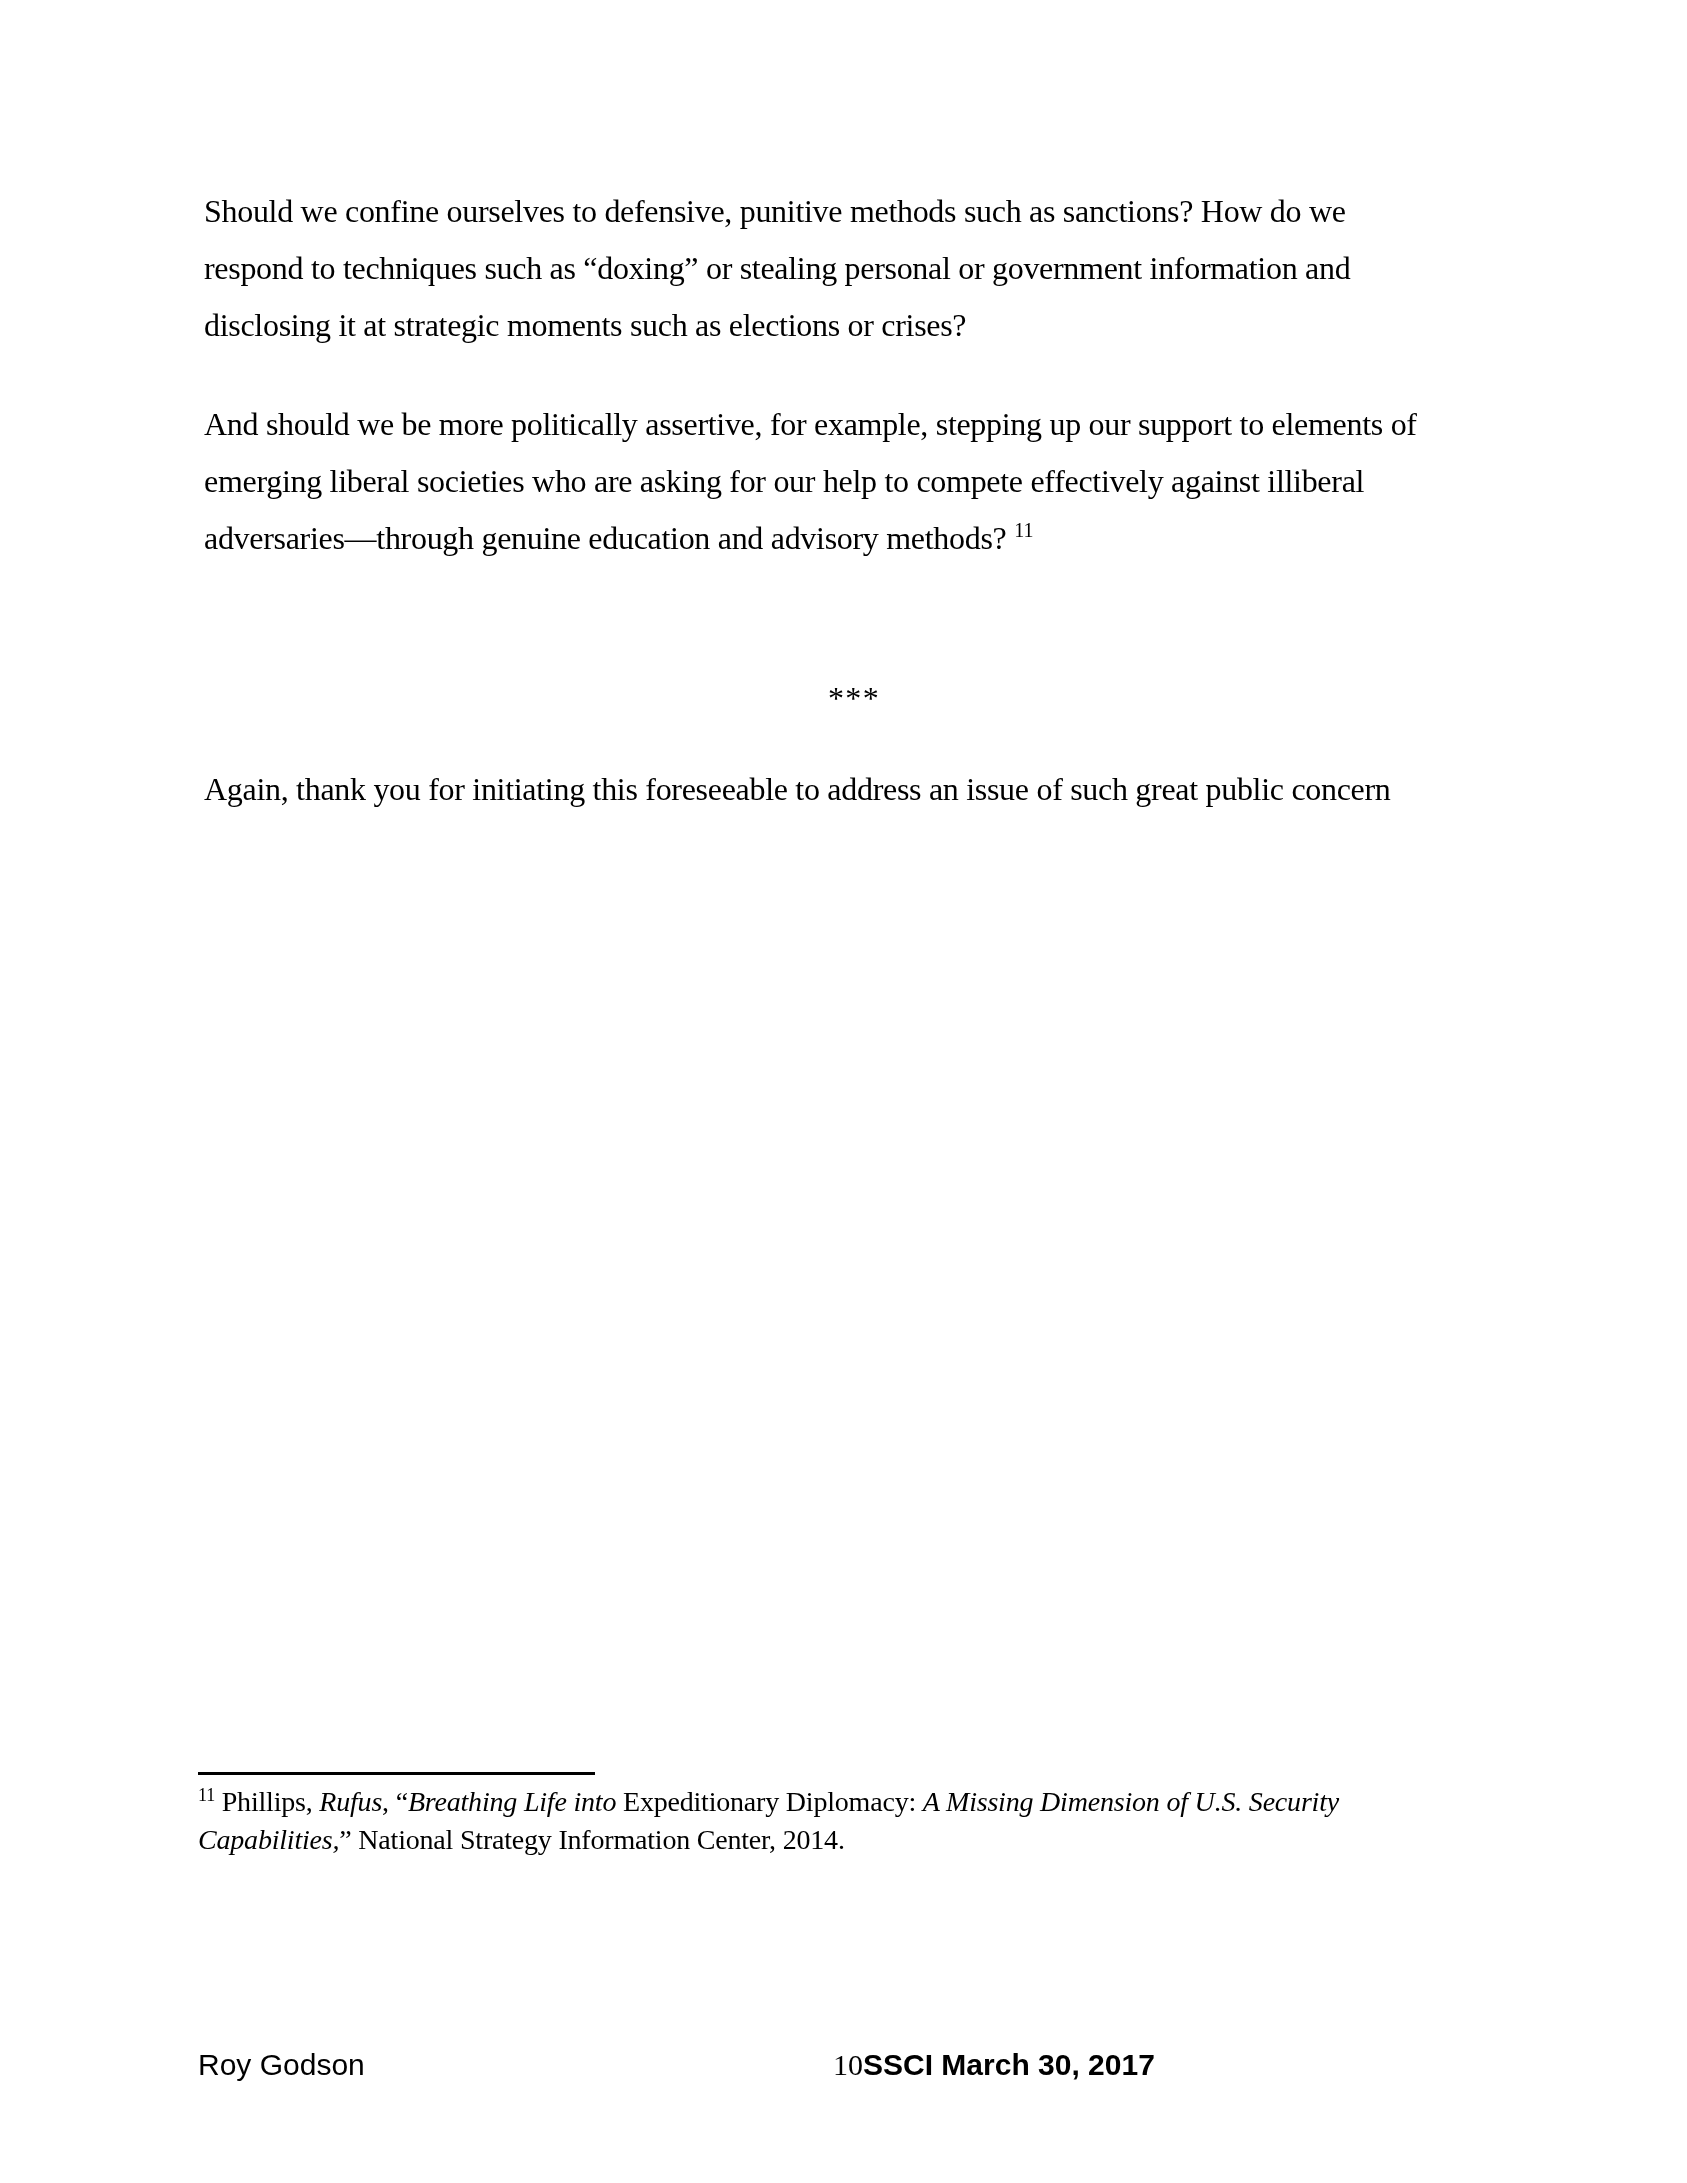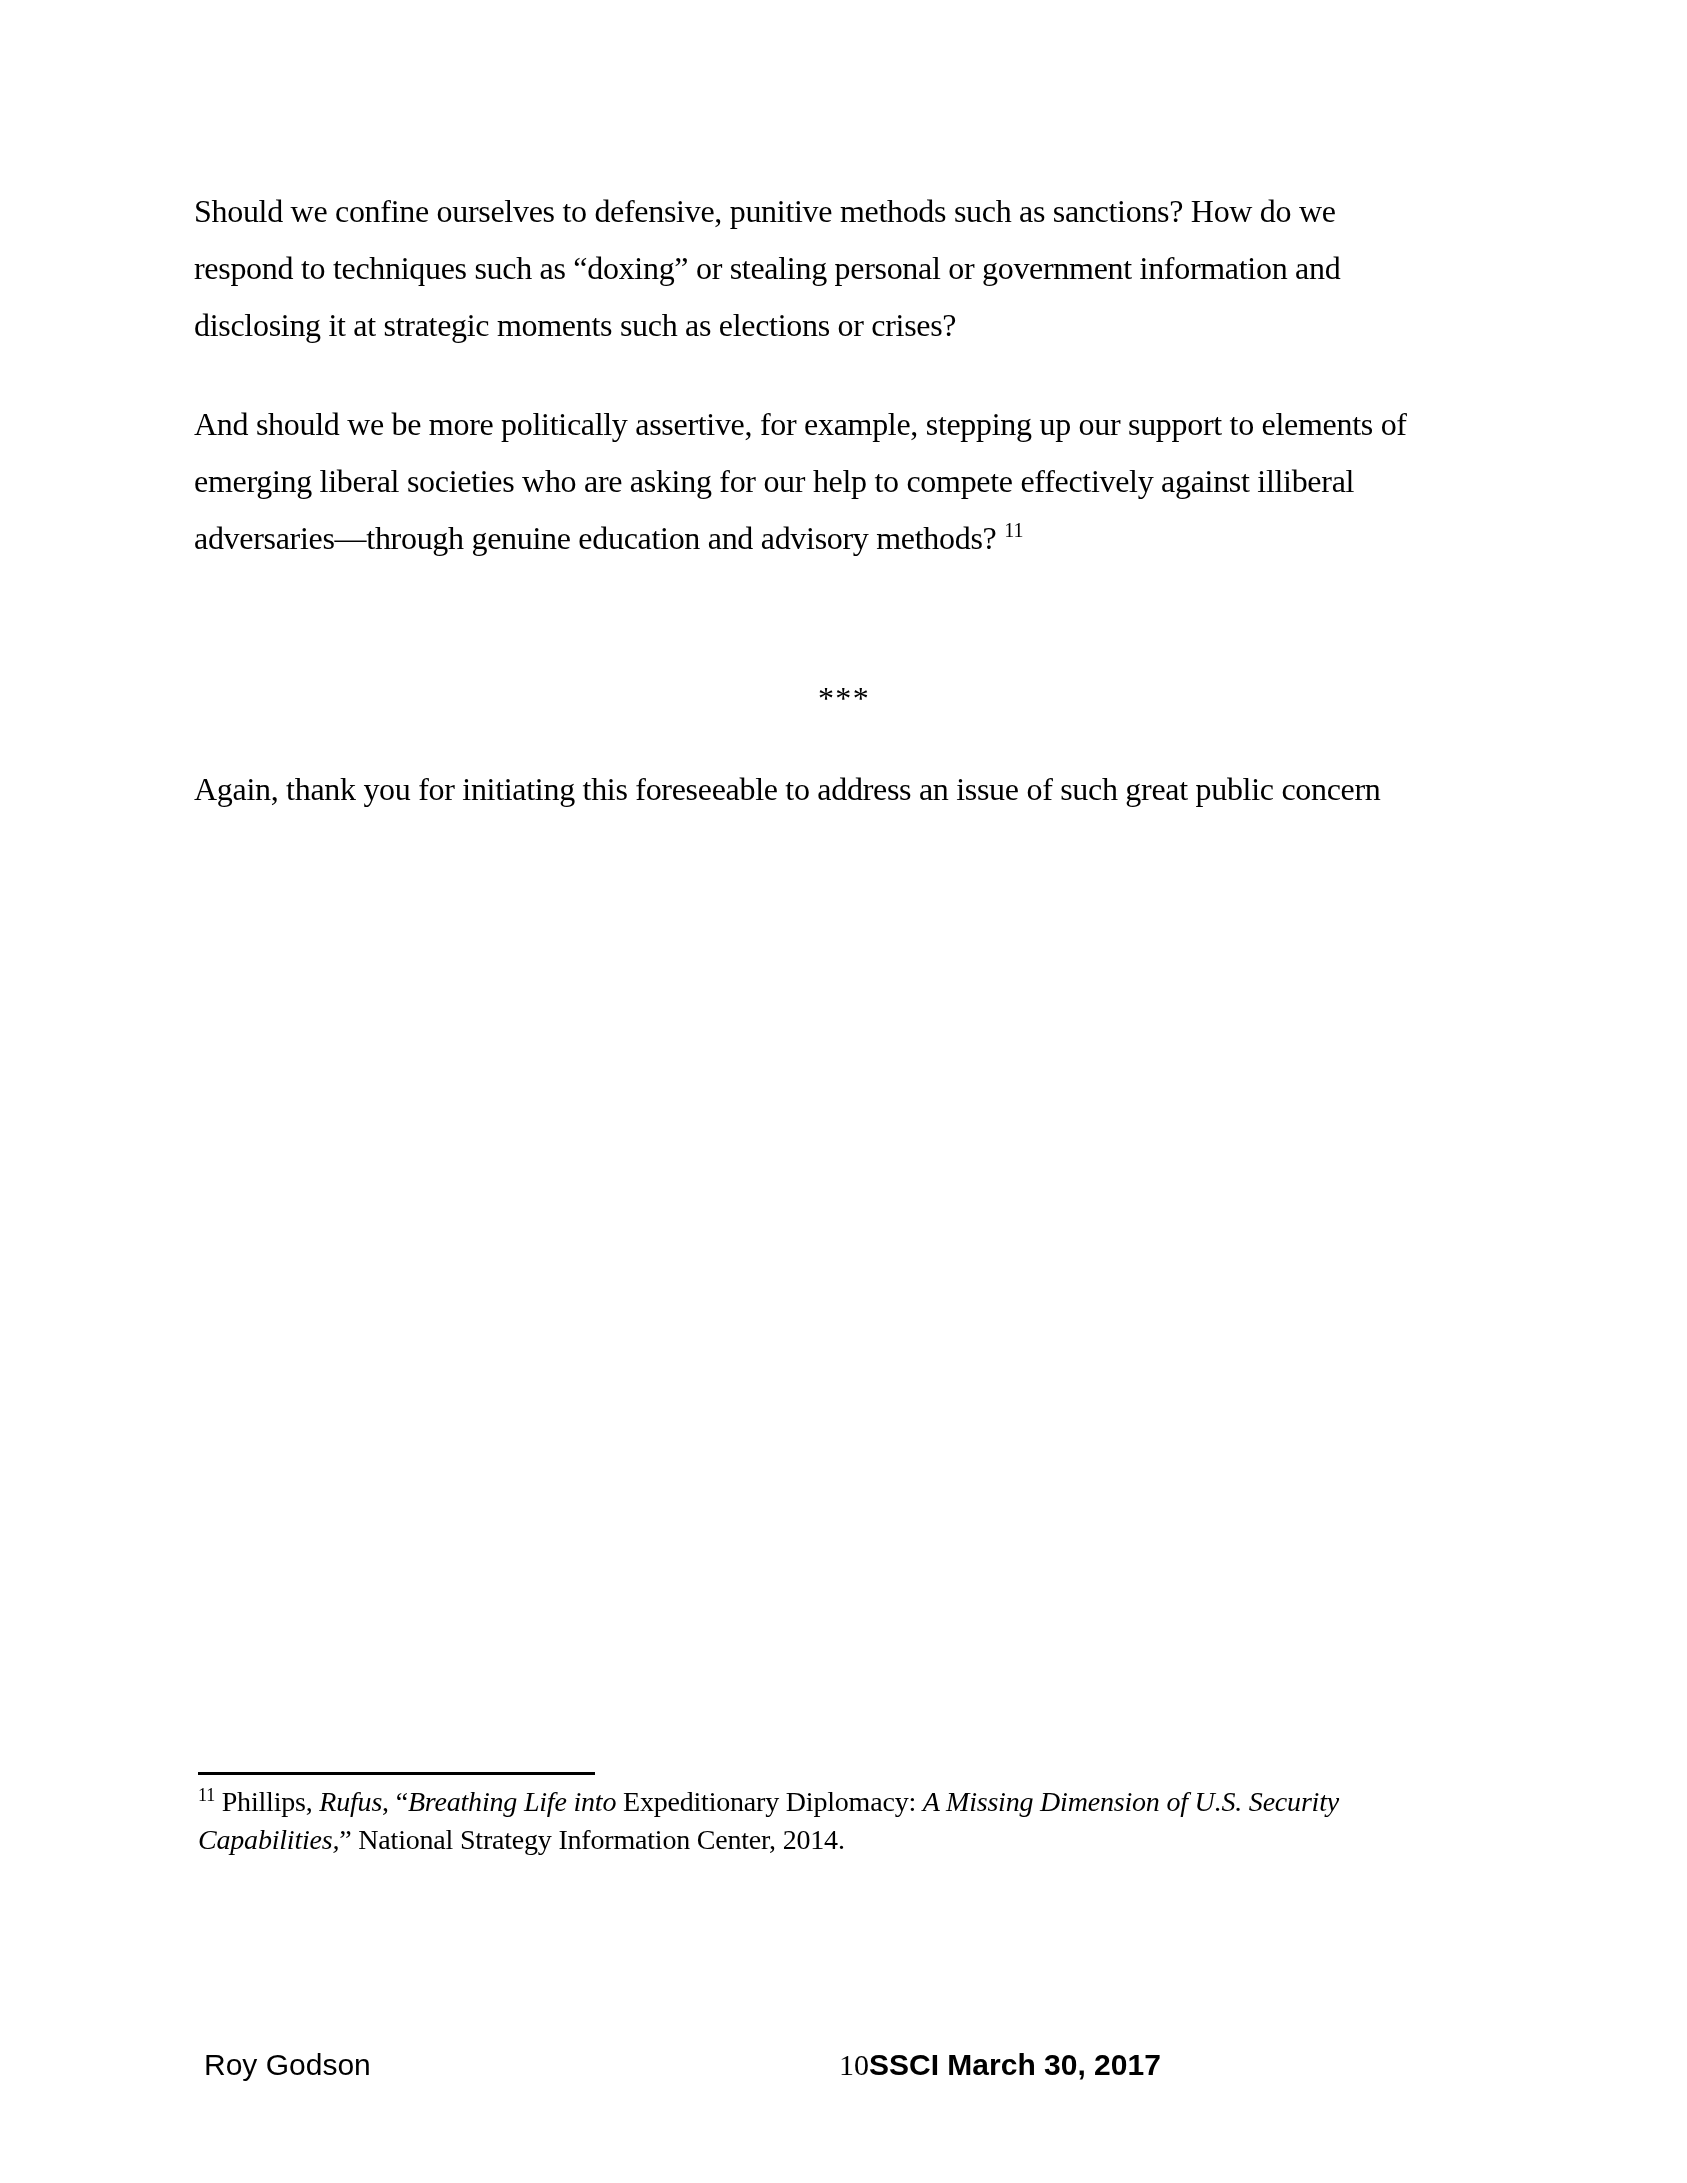--- a/index.html
+++ b/index.html
@@ -11,21 +11,21 @@
     position: relative;
     width: 1687px;
     height: 2183px;
     background: #ffffff;
     color: #000000;
     overflow: hidden;
     font-family: "Liberation Serif", serif;
   }
   .content {
     position: absolute;
-    left: 194px;
+    left: 204px;
     top: 183px;
     width: 1300px;
   }
   .para {
     font-size: 32px;
     line-height: 57px;
     letter-spacing: -0.3px;
     margin: 0 0 42px 0;
   }
   .text-line {
@@ -64,21 +64,21 @@
   .footnote-text .text-line {
     white-space: nowrap;
   }
   .footnote-text sup.fnmark {
     font-size: 18px;
     vertical-align: super;
     line-height: 0;
   }
   .page-footer {
     position: absolute;
-    left: 204px;
+    left: 198px;
     top: 2048px;
     width: 1300px;
     display: flex;
     align-items: baseline;
     font-family: "Liberation Sans", sans-serif;
     font-size: 30px;
     line-height: 34px;
   }
   .footer-left  { flex: 1; text-align: left; }
   .footer-center{ flex: 0 0 auto; text-align: center; font-family: Liberation Serif, serif; }

